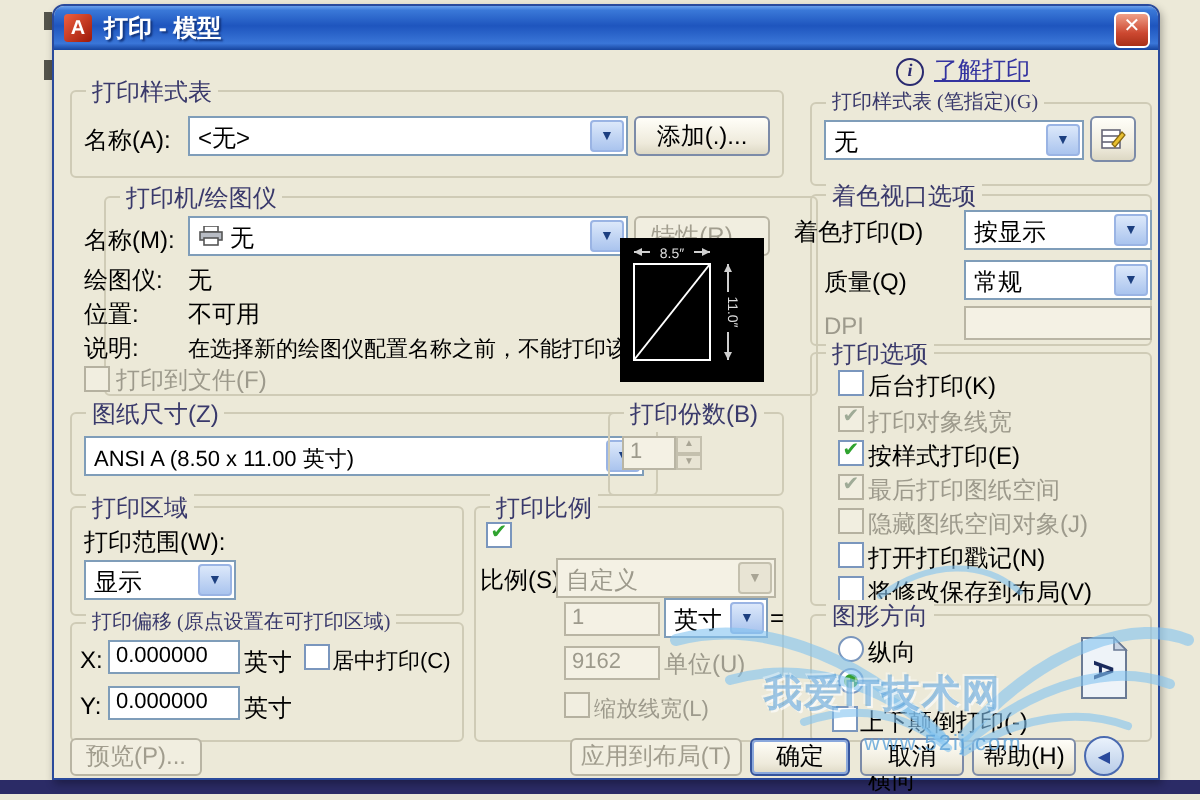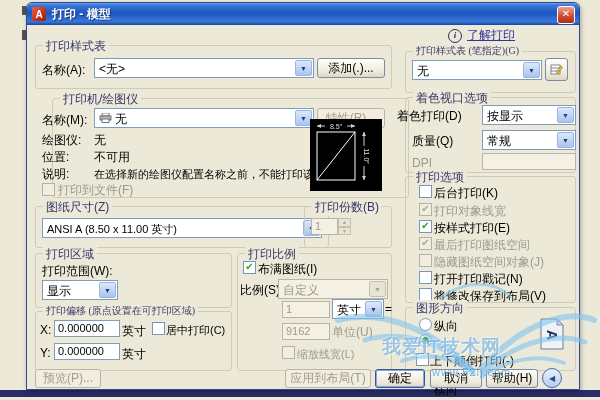--- a/index.html
+++ b/index.html
@@ -185,21 +185,20 @@
       <div class="cb" style="left:122px;top:297px;"></div>
       <div class="lbl small" style="left:136px;top:298px;">居中打印(C)</div>
       <div class="lbl" style="left:10px;top:321px;">Y:</div>
       <div class="txt" style="left:24px;top:318px;width:58px;height:13px;font-size:11px;">0.000000</div>
       <div class="lbl" style="left:92px;top:321px;">英寸</div>
 
       <div class="grp" style="left:207px;top:228px;width:153px;height:116px;">
         <span class="cap">打印比例</span>
       </div>
       <div class="cb" style="left:213px;top:236px;">✔</div>
-      <div class="lbl" style="left:228px;top:236px;">布满图纸(I)</div>
       <div class="lbl" style="left:210px;top:257px;">比例(S):</div>
       <div class="combo dis" style="left:248px;top:254px;width:108px;height:18px;">
         <span class="val">自定义</span>
         <span class="arr">▼</span>
       </div>
       <div class="txt dis" style="left:252px;top:276px;width:40px;height:13px;font-size:11px;">1</div>
       <div class="combo" style="left:302px;top:274px;width:50px;height:18px;">
         <span class="val">英寸</span>
         <span class="arr">▼</span>
       </div>

